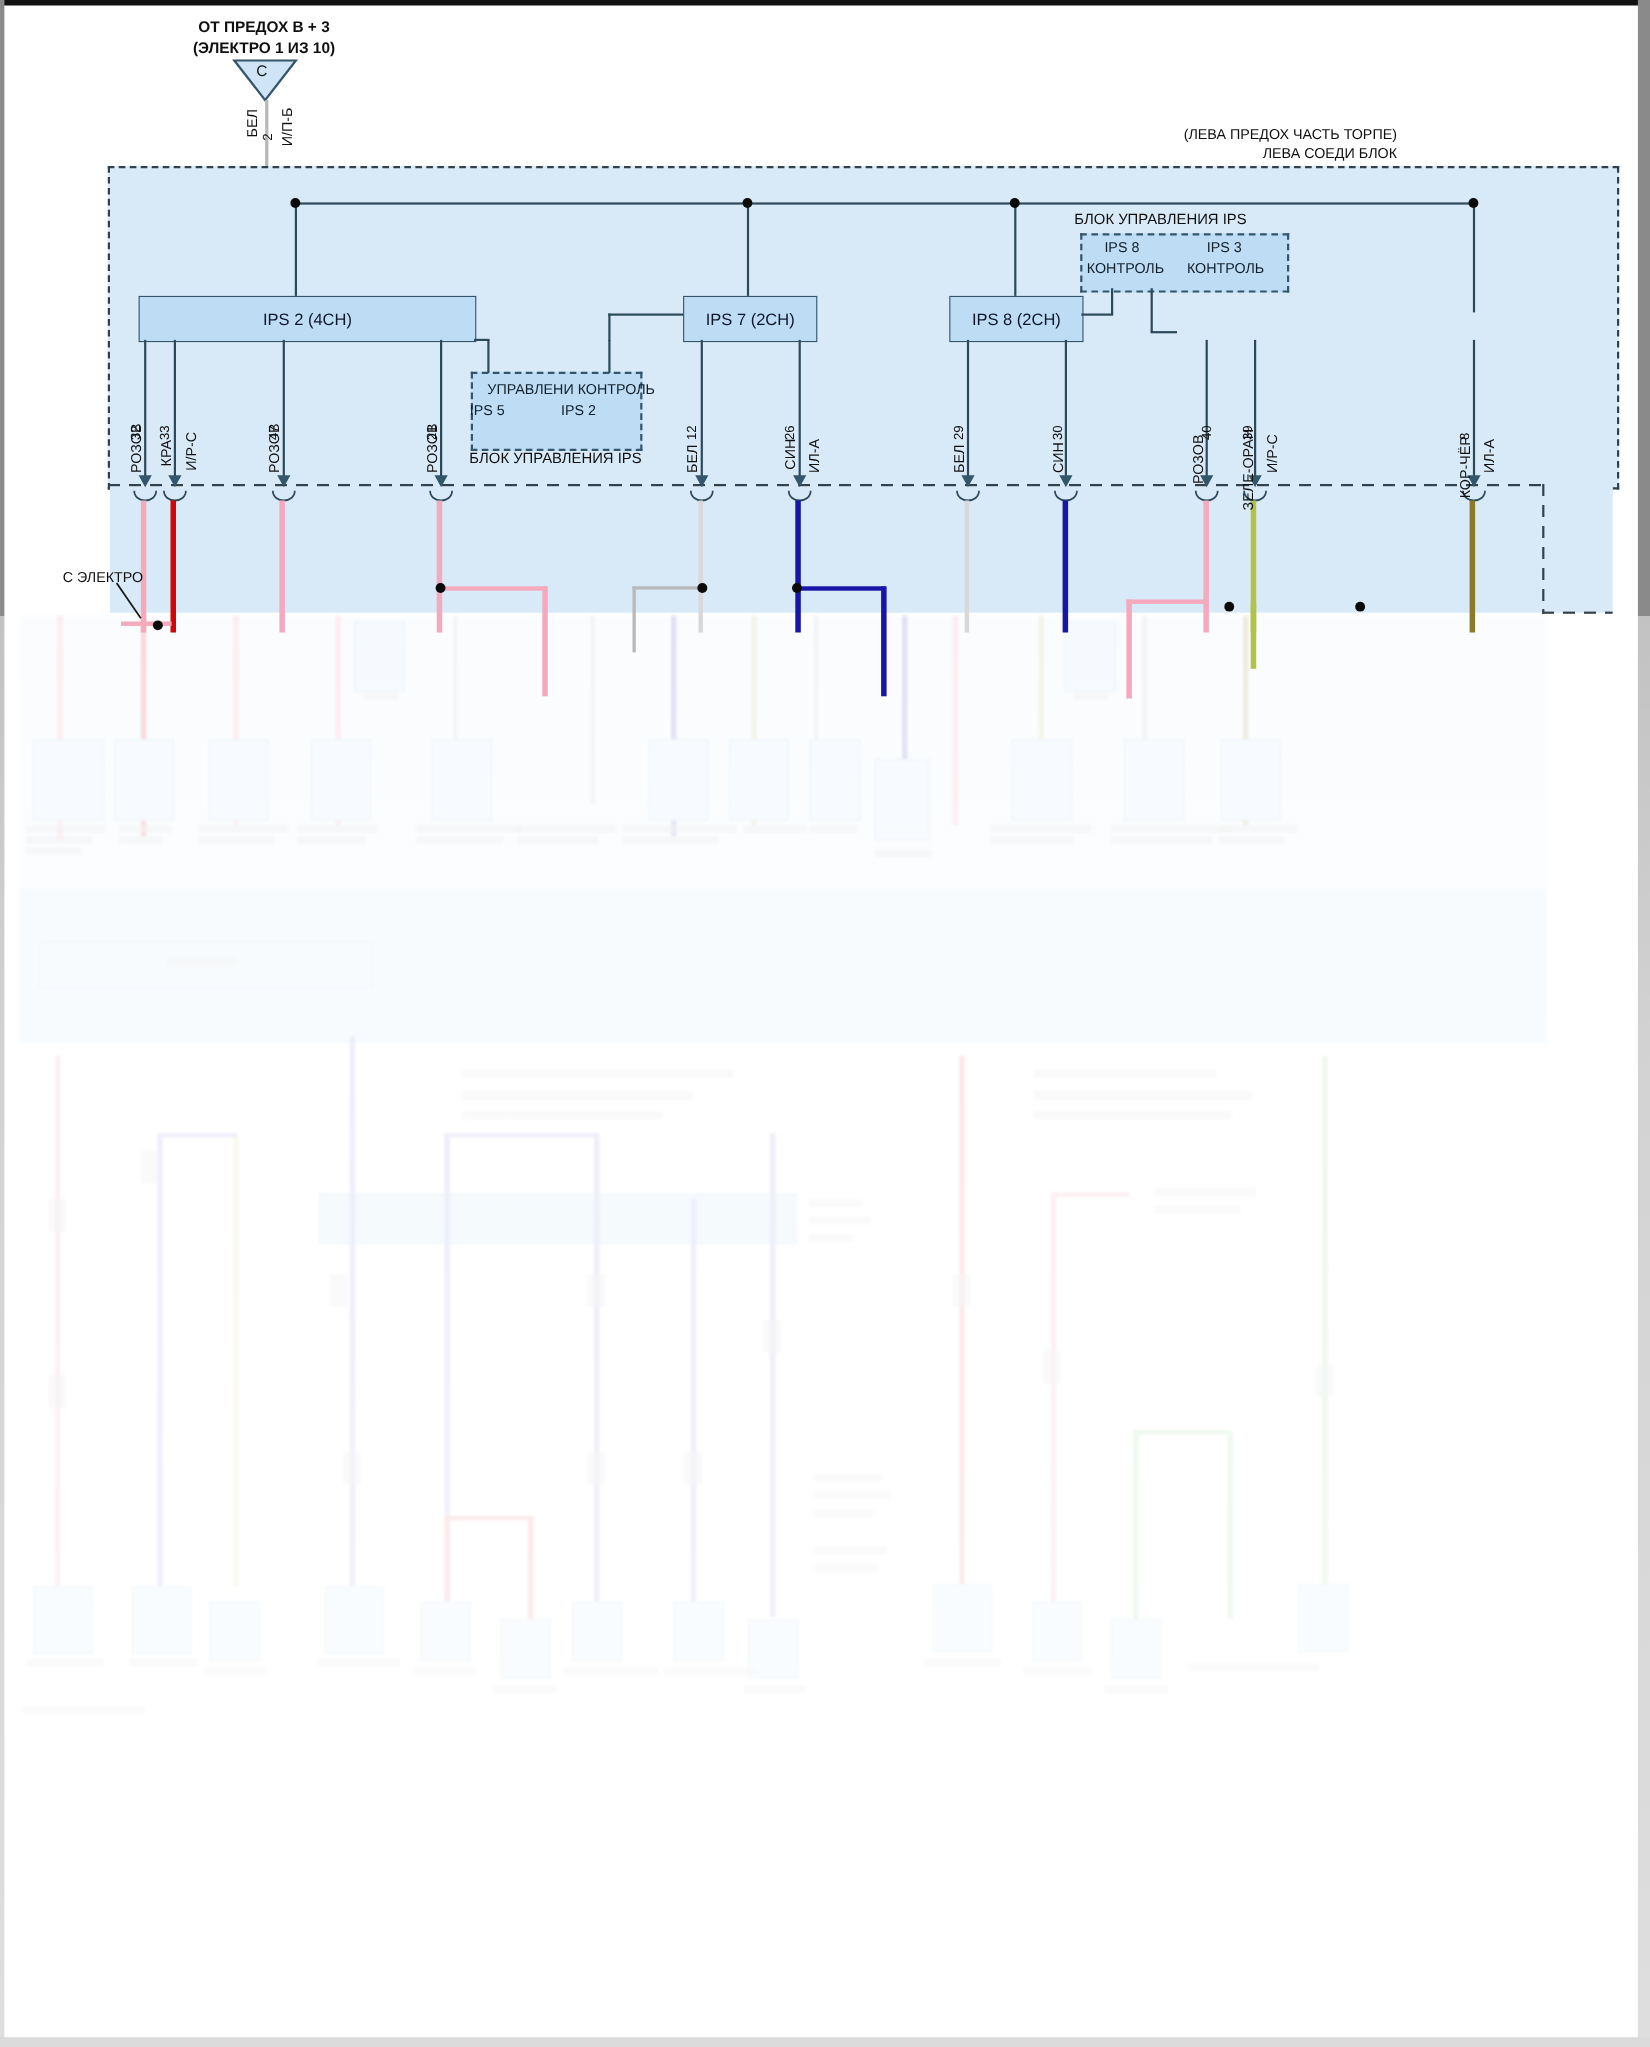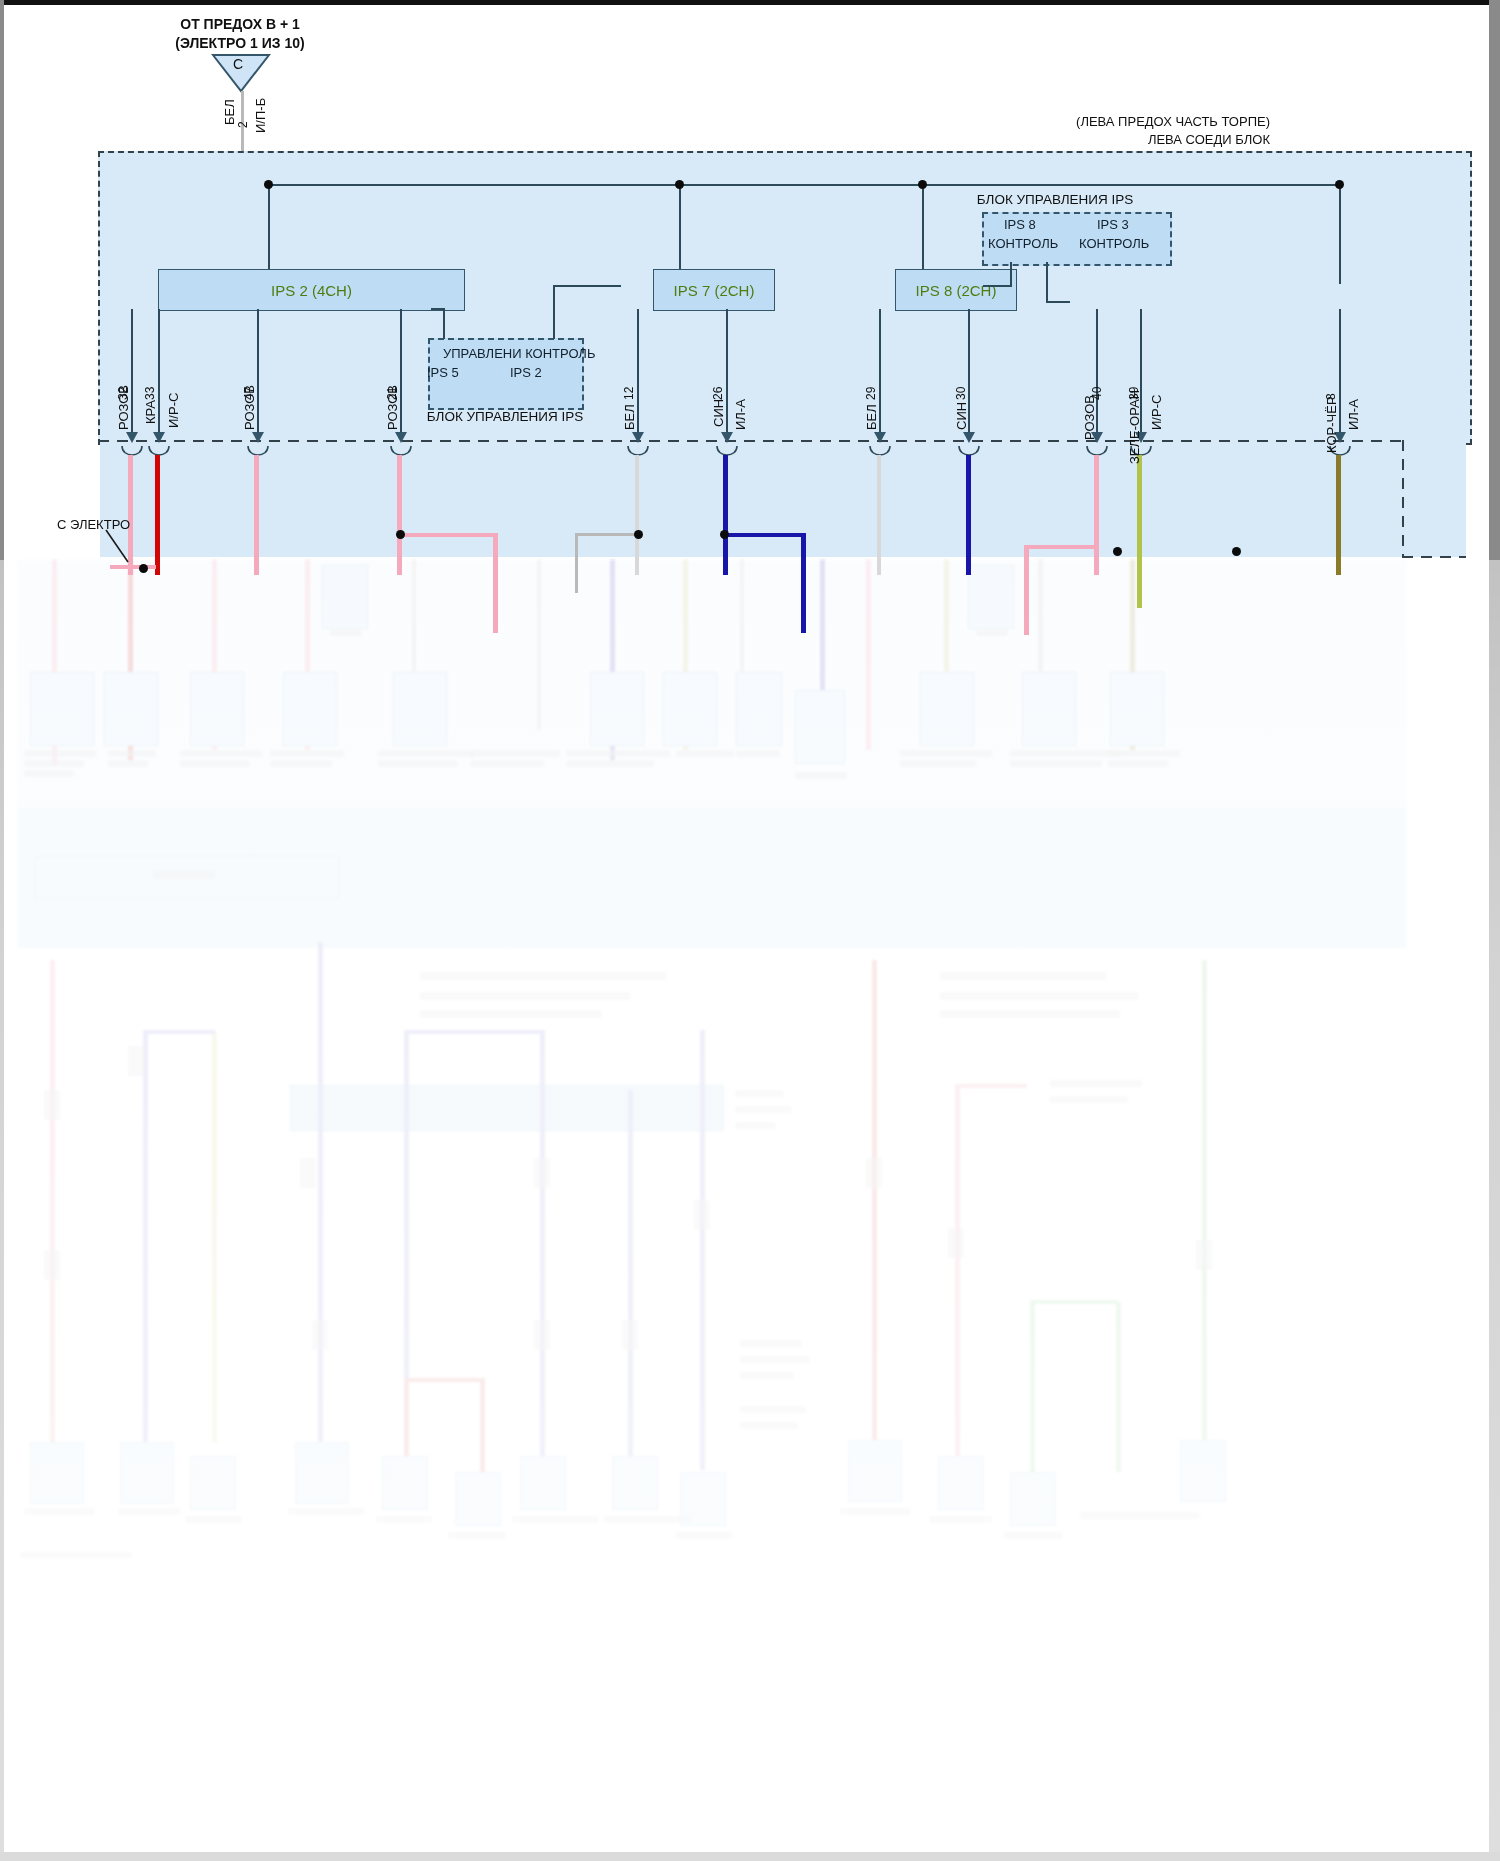--- a/index.html
+++ b/index.html
@@ -15,21 +15,21 @@
   .ln{position:absolute;background:#2d4a5a;}
   .hl{height:1.6px;}
   .vl{width:1.6px;}
   .dot{position:absolute;width:9px;height:9px;border-radius:50%;background:#0b0b0b;}
 
   
   .panel{position:absolute;background:#d8eaf8;border:2px dashed #33414a;}
   .panel-plain{position:absolute;background:#d8eaf8;}
   .ipsbox{position:absolute;background:#bfdcf5;border:1.8px solid #33566b;
           display:flex;align-items:center;justify-content:center;
-          font-size:15px;color:#4d7c0f;margin-left:32px;}
+          font-size:15px;color:#0f172a;}
   .ctlbox{position:absolute;background:#bfdcf5;border:2px dashed #33566b;}
   .ctl-label{position:absolute;font-size:13.5px;color:#11202b;white-space:pre;}
 
   
   .arrow-head{position:absolute;width:0;height:0;border-left:6px solid transparent;
               border-right:6px solid transparent;border-top:11px solid #33566b;}
 
   
   .wire{position:absolute;}
 
@@ -198,21 +198,21 @@
     <div class="g-blur" style="left:604px;top:956px;width:86px;height:7px;"></div>
     <div class="g-blur" style="left:676px;top:972px;width:56px;height:7px;"></div>
     <div class="g-blur" style="left:840px;top:948px;width:70px;height:7px;"></div>
     <div class="g-blur" style="left:930px;top:956px;width:62px;height:7px;"></div>
     <div class="g-blur" style="left:1004px;top:972px;width:58px;height:7px;"></div>
     <div class="g-blur" style="left:1080px;top:952px;width:120px;height:7px;"></div>
     <div class="g-blur" style="left:20px;top:992px;width:112px;height:6px;"></div>
   </div>
   <div id="veil"></div>
 
-  <div class="txt c" style="left:100px;top:16px;width:280px;font-size:14px;font-weight:bold;">ОТ ПРЕДОХ В + 1</div>
+  <div class="txt c" style="left:100px;top:16px;width:280px;font-size:14px;font-weight:bold;">ОТ ПРЕДОХ В + 3</div>
   <div class="txt c" style="left:100px;top:35px;width:280px;font-size:14px;font-weight:bold;">(ЭЛЕКТРО 1 ИЗ 10)</div>
 
   <div class="abs" style="left:211px;top:53px;">
     <svg width="60" height="40" viewBox="0 0 60 40">
       <polygon points="2,2 58,2 30,38" fill="#cfe4f6" stroke="#33566b" stroke-width="2"></polygon>
     </svg>
   </div>
   <div class="txt" style="left:233px;top:56px;font-size:14px;">C</div>
 
   <div class="ln vl" style="left:241px;top:91px;height:93px;background:#b9b9b9;width:3px;"></div>

